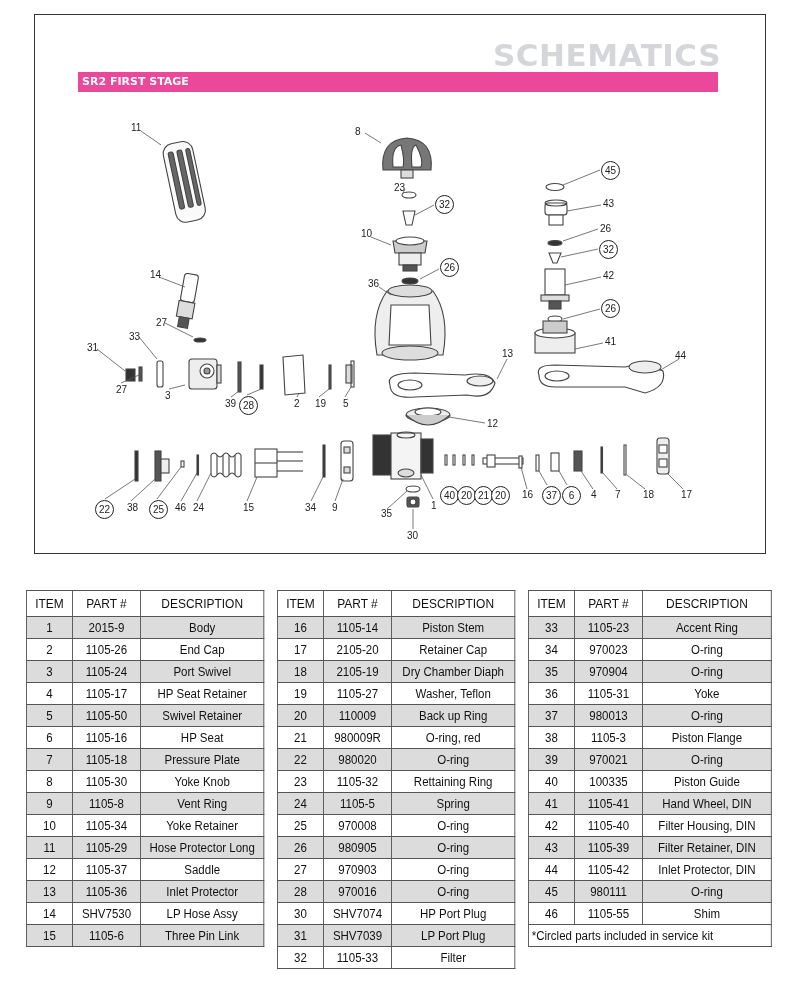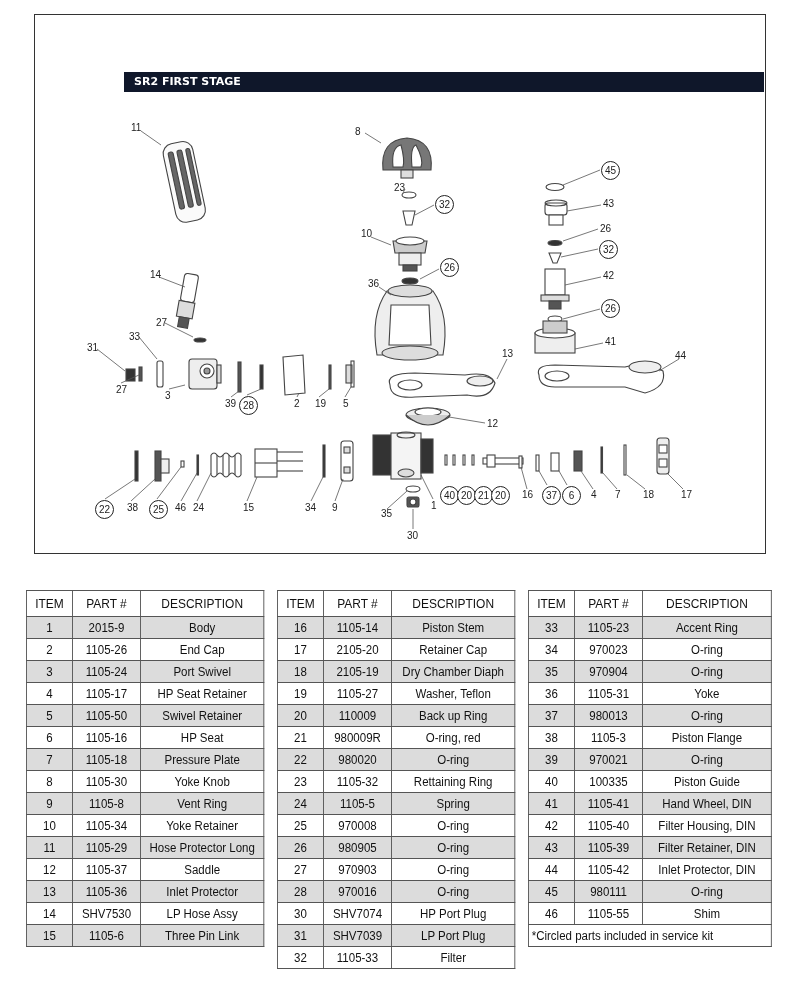--- a/index.html
+++ b/index.html
@@ -10,23 +10,23 @@
     position: absolute; left: 34px; top: 14px; width: 732px; height: 540px;
     border: 1.5px solid #333; background: #fff;
   }
   .brand {
     position: absolute; right: 44px; top: 22px;
     font-family: "DejaVu Sans", sans-serif; font-weight: bold; font-size: 31px;
     letter-spacing: 0.5px; color: #d4d6da;
   }
   .section-bar {
     position: absolute; left: 43px; top: 57px; width: 640px; height: 20px;
-    background: #0f172a; color: #fff;
+    background: #ec4899; color: #fff;
     font-family: "DejaVu Sans", sans-serif; font-weight: bold; font-size: 11px;
-    line-height: 20px; padding-left: 10px; margin-left: 46px;
+    line-height: 20px; padding-left: 4px;
   }
   .diagram { position: absolute; left: 0; top: 0; width: 732px; height: 540px; }
   .callout {
     position: absolute; font-size: 10px; color: #222;
     font-family: "Liberation Sans", sans-serif; line-height: 1;
   }
   .callout.circled {
     border: 1px solid #222; border-radius: 50%; width: 19px; height: 19px;
     line-height: 17px; text-align: center; background: #fff;
   }
@@ -45,20 +45,21 @@
   table.parts tr.note td { background: #ffffff !important; text-align: left; }
 
   #t1 { left: 26px; top: 590px; }
   #t2 { left: 277px; top: 590px; }
   #t3 { left: 528px; top: 590px; }
 </style>
 </head>
 <body>
 
 <div class="frame">
+  <div class="brand">SCHEMATICS</div>
   <div class="section-bar">SR2 FIRST STAGE</div>
 
   <svg class="diagram" viewBox="0 0 732 540" width="732" height="540">
     <g fill="none" stroke="#444" stroke-width="1.1">
 
       <g transform="translate(140,128) rotate(-12)">
         <rect x="-14" y="0" width="30" height="80" rx="10" fill="#fafafa"></rect>
         <rect x="-9" y="8" width="5" height="58" rx="2" fill="#666"></rect>
         <rect x="0" y="8" width="5" height="58" rx="2" fill="#666"></rect>
         <rect x="9" y="8" width="4" height="58" rx="2" fill="#666"></rect>

